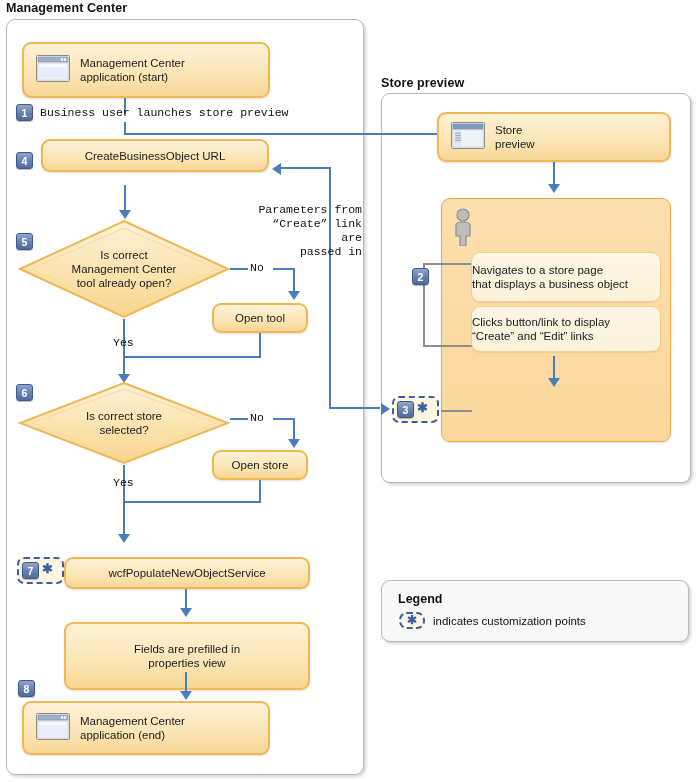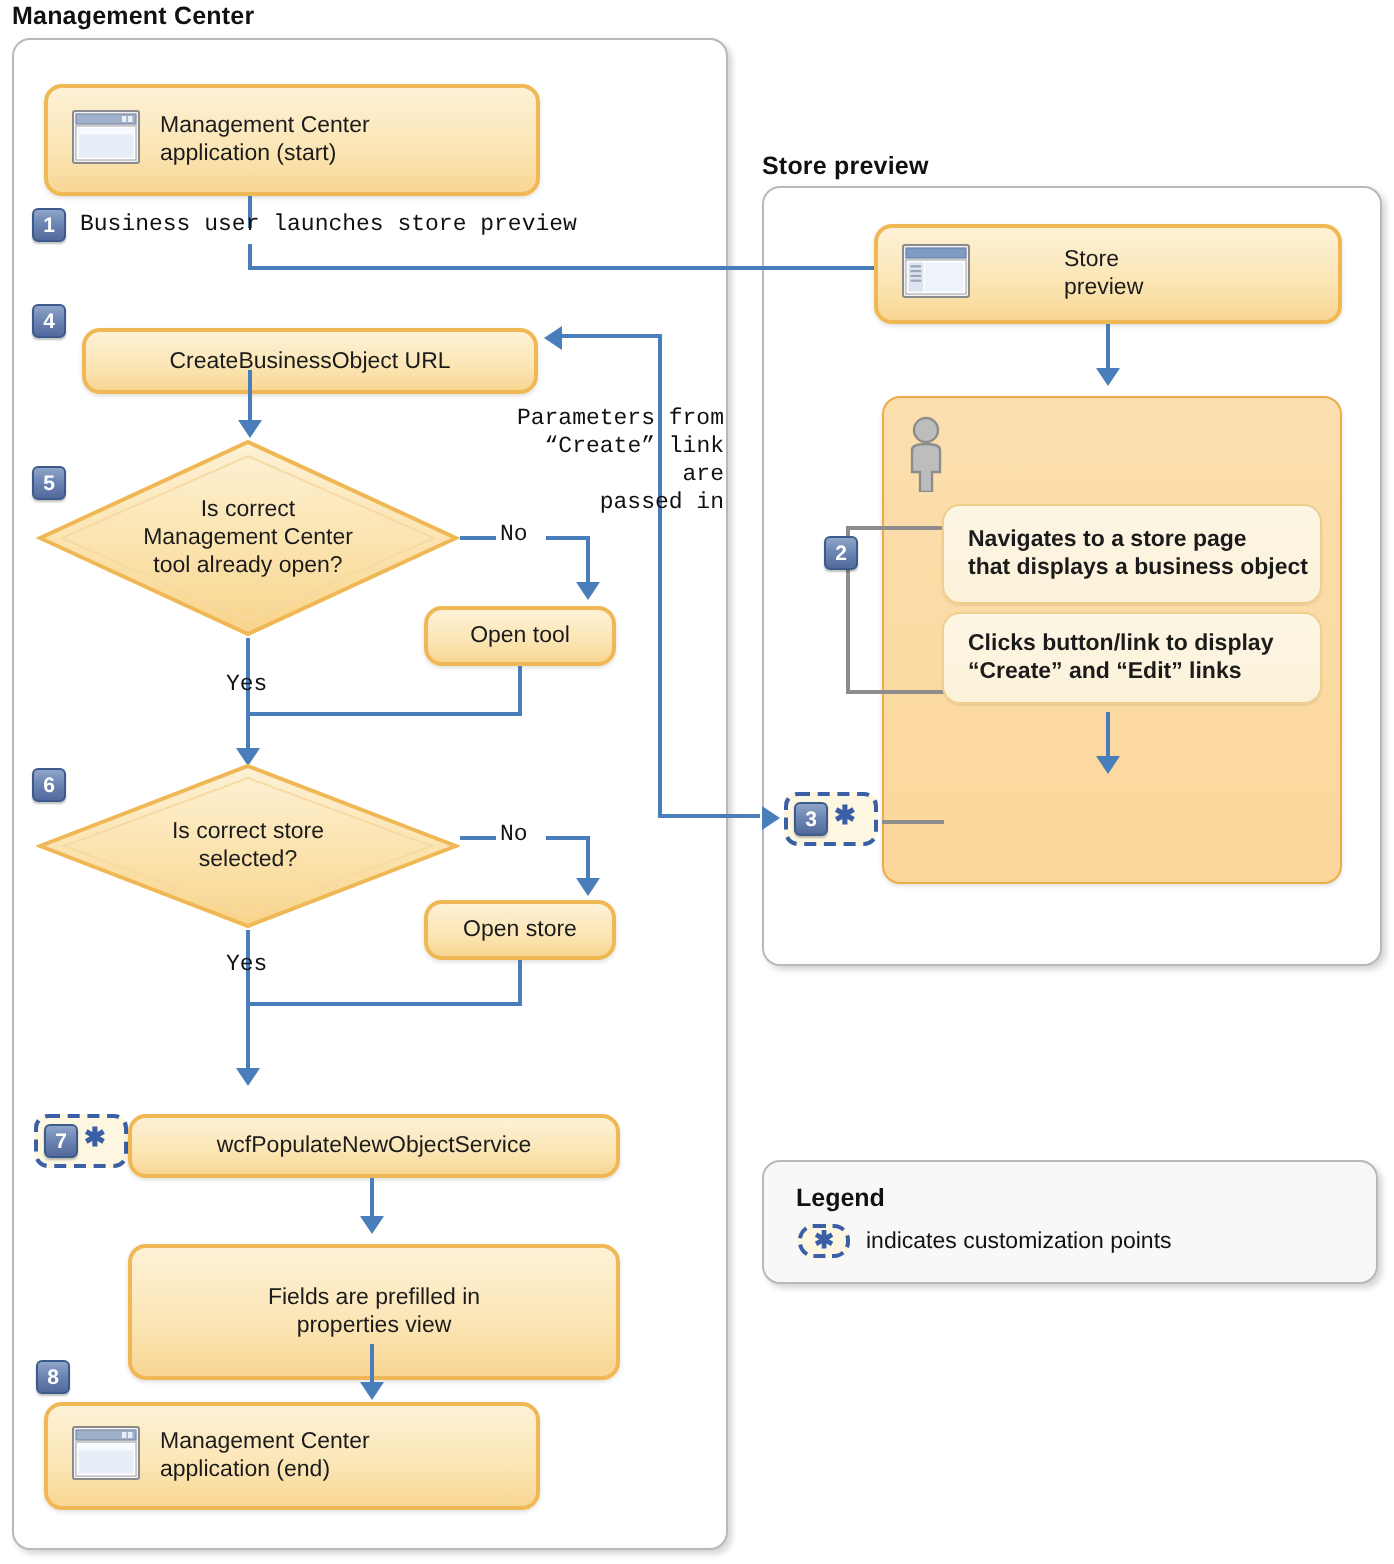--- a/index.html
+++ b/index.html
@@ -47,21 +47,21 @@
   .node.outlined{
     border:2px solid #f0b755;
     background:linear-gradient(to bottom,#fdf1d6 0%,#fbe5b4 60%,#f8d693 100%);
   }
   
   .node.pale{
     border:1px solid #f0cf8e;
     background:linear-gradient(to bottom,#fdf6e4 0%,#fcf2da 100%);
     box-shadow:0 1px 1px rgba(0,0,0,.07);
   }
-  .node.pale .label{padding-left:12px;font-weight:bold;}
+  .node.pale .label{padding-left:0;}
   
   .group{
     position:absolute;
     box-sizing:border-box;
     border:1px solid #edab4a;
     border-radius:9px;
     background:linear-gradient(to bottom,#fcdfae 0%,#fbd79b 100%);
     box-shadow:0 1px 2px rgba(0,0,0,.13);
   }
   .group-title{
@@ -174,21 +174,21 @@
 
   <div class="conn v" style="left:124px;top:98px;height:16px;"></div>
   <div class="badge" style="left:16px;top:104px;">1</div>
   <div class="flabel" style="left:40px;top:106px;">Business user launches store preview</div>
 
   <div class="conn v" style="left:124px;top:122px;height:13px;"></div>
   <div class="conn h" style="left:124px;top:133px;width:330px;"></div>
   <div class="arrow right" style="left:450px;top:128px;"></div>
 
   <div class="badge" style="left:16px;top:152px;">4</div>
-  <div class="node outlined center" style="left:41px;top:164px;width:228px;height:33px;">
+  <div class="node outlined center" style="left:41px;top:139px;width:228px;height:33px;">
     <span class="label">CreateBusinessObject URL</span>
   </div>
 
   <div class="arrow left" style="left:272px;top:163px;"></div>
   <div class="conn h" style="left:281px;top:167px;width:50px;"></div>
   <div class="conn v" style="left:329px;top:167px;height:242px;"></div>
   <div class="conn h" style="left:329px;top:407px;width:51px;"></div>
 
   <div class="flabel r" style="left:250px;top:203px;width:112px;">Parameters from
 “Create” link are
@@ -291,21 +291,21 @@
         <rect x="28" y="3" width="2.2" height="3" fill="#e9eef6"></rect>
         <rect x="2" y="8" width="30" height="17" fill="#ffffff" stroke="#aeaeae" stroke-width="0.6"></rect>
         <rect x="3.2" y="9.2" width="27.6" height="14.6" fill="#e8eef7"></rect>
         <rect x="3.2" y="9.2" width="27.6" height="3" fill="#f7fafe"></rect>
       </svg>
     </span>
     <span class="label">Management Center
 application (end)</span>
   </div>
 
-  <div class="node outlined" style="left:437px;top:112px;width:234px;height:50px;gap:37px;">
+  <div class="node outlined" style="left:437px;top:112px;width:234px;height:50px;">
     <span class="win-icon">
       <svg width="34" height="27" viewBox="0 0 34 27">
         <rect x="0.5" y="0.5" width="33" height="26" rx="1" fill="#f2f2f2" stroke="#8b8b8b"></rect>
         <rect x="2" y="2" width="30" height="5" fill="#7f9bc4" stroke="#6b83a8" stroke-width="0.6"></rect>
         <rect x="2" y="8" width="30" height="17" fill="#ffffff" stroke="#aeaeae" stroke-width="0.6"></rect>
         <rect x="3.2" y="9.2" width="7.5" height="14.6" fill="#dfe5ee"></rect>
         <rect x="4.2" y="10.6" width="5.4" height="1.1" fill="#9aa6b8"></rect>
         <rect x="4.2" y="13" width="5.4" height="1.1" fill="#9aa6b8"></rect>
         <rect x="4.2" y="15.4" width="5.4" height="1.1" fill="#9aa6b8"></rect>
         <rect x="4.2" y="17.8" width="5.4" height="1.1" fill="#9aa6b8"></rect>

